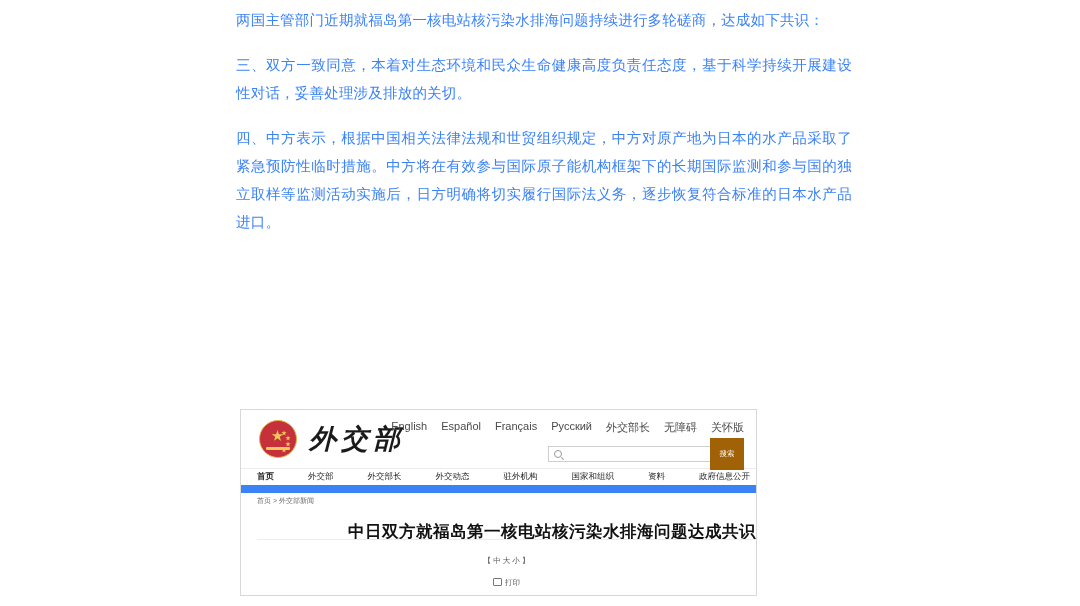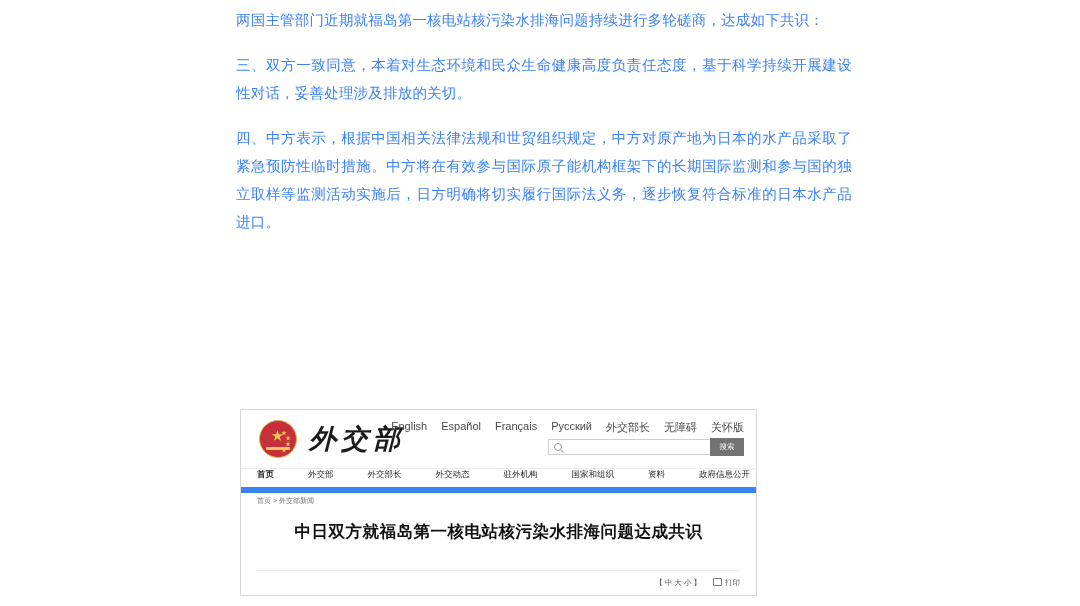--- a/index.html
+++ b/index.html
@@ -132,35 +132,35 @@
   }
   .searchbox .mag::after {
     content: "";
     position: absolute;
     right: -3px; bottom: -2px;
     width: 3px; height: 1px;
     background: #9a9a9a;
     transform: rotate(45deg);
   }
   .searchbtn {
-    width: 34px; height: 18px;
-    background: #737373;
+    width: 34px; height: 32px;
+    background: #a16207;
     color: #fff;
     font-size: 7.5px;
     display: flex;
     align-items: center;
     justify-content: center;
     box-sizing: border-box;
   }
   .navbar {
     position: relative;
     height: 24px;
-    border-bottom: 6px solid #3b82f6;
-    display: flex;
-    align-items: flex-start;
+    border-bottom: 8px solid #3b82f6;
+    display: flex;
+    align-items: center;
     padding: 0 16px;
     box-sizing: border-box;
   }
   .navbar .nav-item {
     font-size: 8.5px;
     color: #262626;
     margin-right: 34px;
     white-space: nowrap;
   }
   .navbar .nav-item:first-child { font-weight: bold; }
@@ -169,47 +169,48 @@
     position: relative;
     height: 16px;
     padding: 3px 0 0 16px;
     font-size: 7px;
     color: #6a6a6a;
     box-sizing: border-box;
   }
   .shot-body {
     position: relative;
     padding-top: 12px;
-    text-align: center;
+    text-align: right;
   }
   .shot-title {
     font-family: "Liberation Serif", serif;
     font-size: 16.5px;
     font-weight: bold;
     color: #111111;
     letter-spacing: 0.5px;
   }
   .shot-date {
     margin-top: 13px;
     font-size: 7.5px;
     color: #8a8a8a;
   }
   .shot-tools {
     position: absolute;
     left: 16px;
-    right: 16px;
+    right: 0;
     bottom: 7px;
     border-top: 1px solid #ececec;
-    padding-top: 7px;
+    padding-top: 16px;
     display: flex;
     justify-content: flex-end;
     align-items: center;
     gap: 12px;
     font-size: 7.5px;
     color: #555555;
+    flex-direction: column;
   }
   .print-ic {
     display: inline-block;
     width: 7px; height: 6px;
     border: 1px solid #777;
     border-radius: 1px;
     margin-right: 3px;
     vertical-align: -1px;
   }
 </style>

